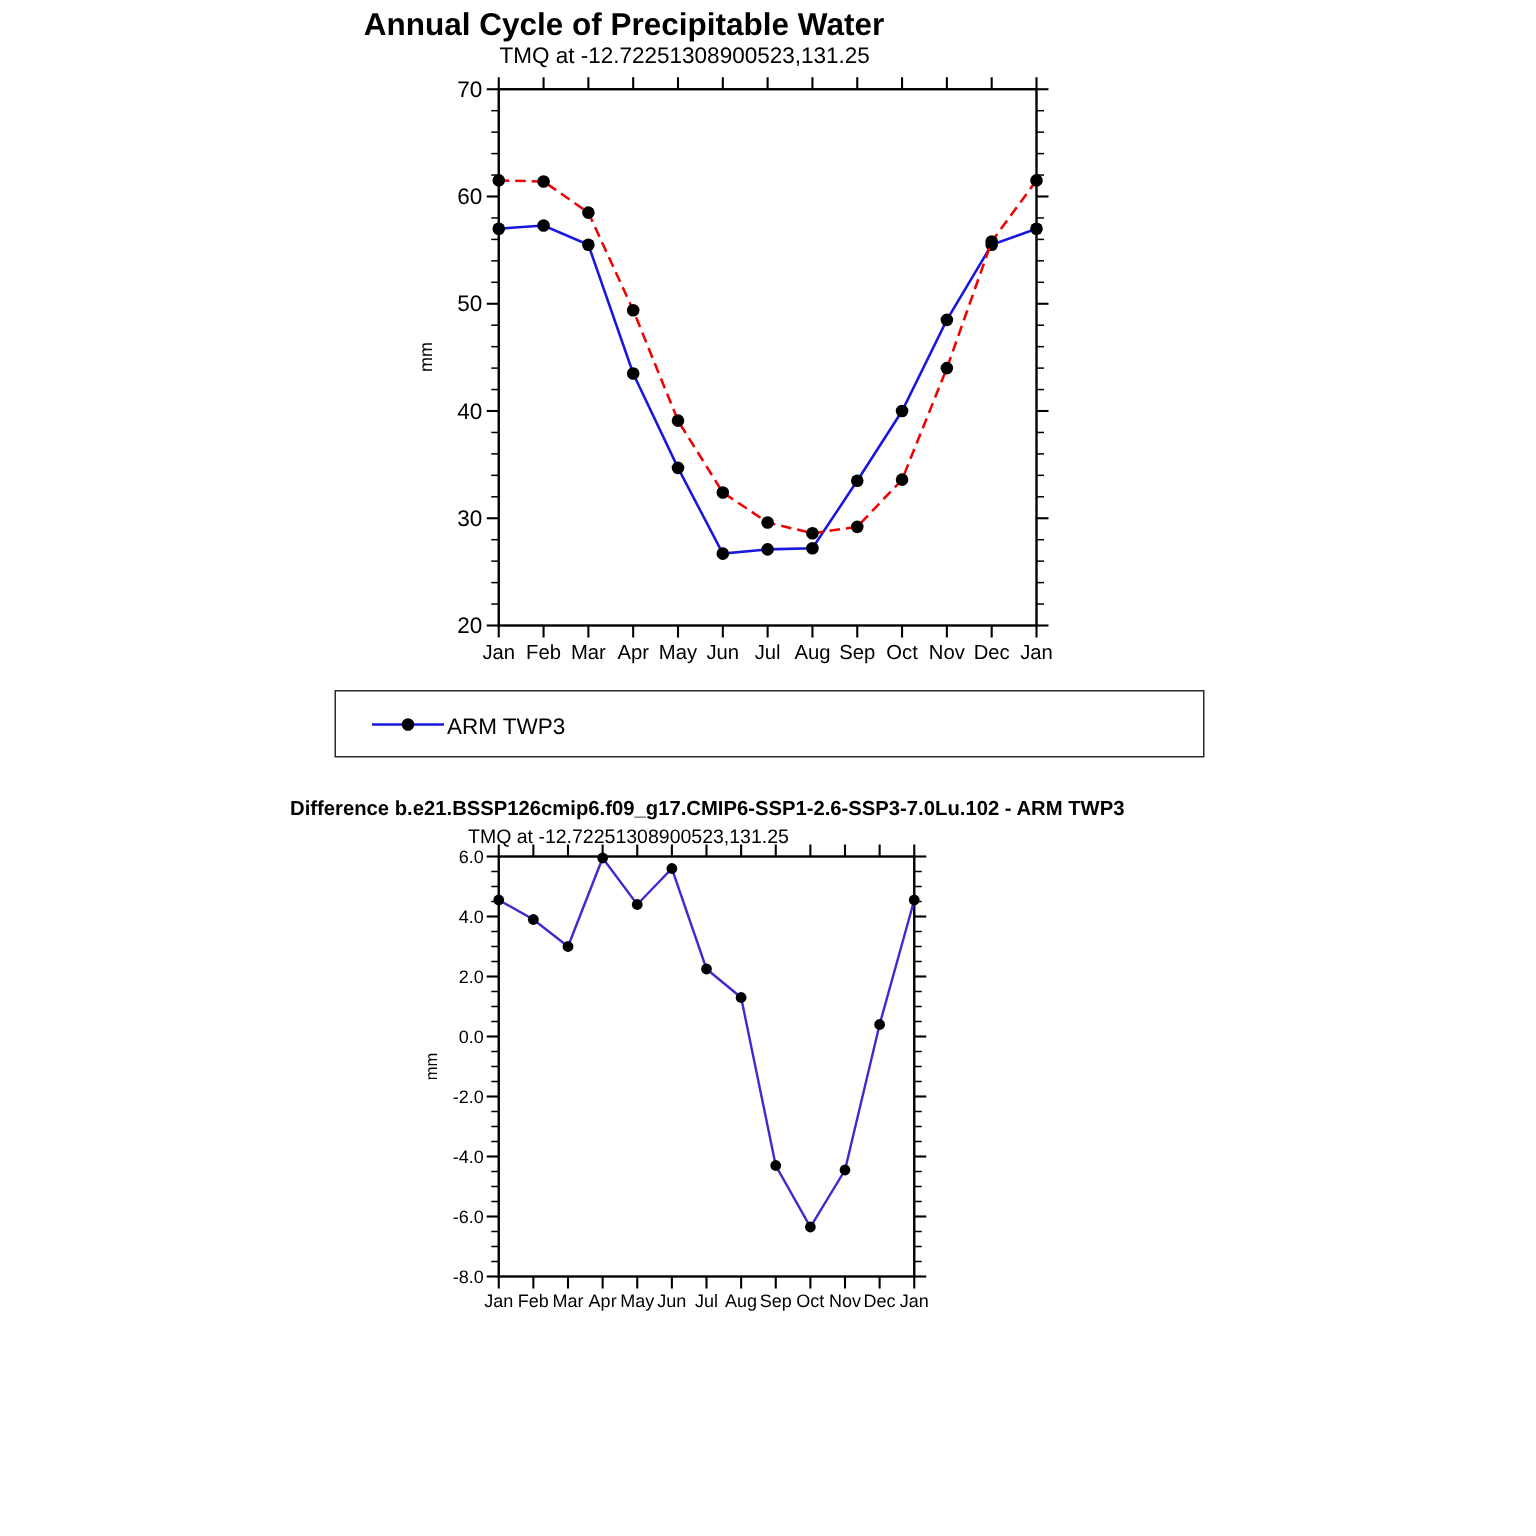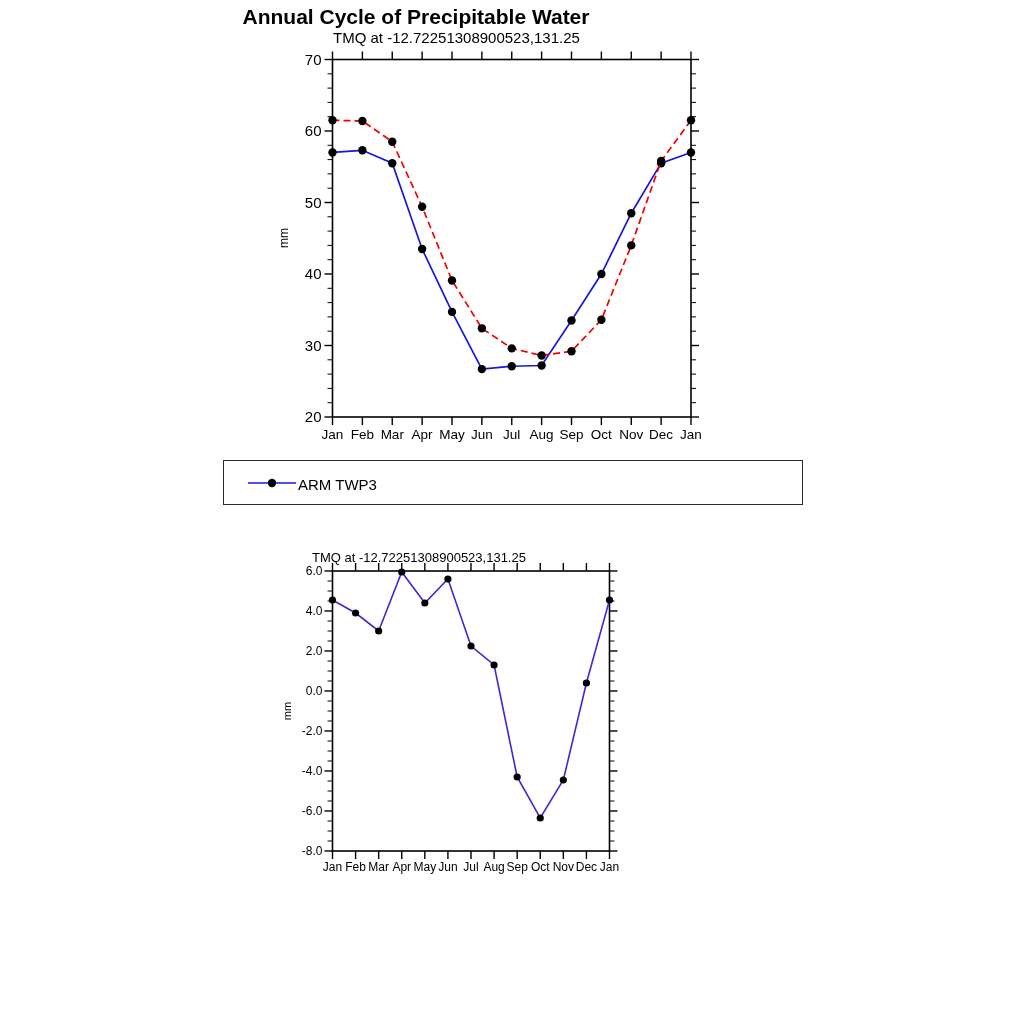--- a/index.html
+++ b/index.html
@@ -283,15 +283,16 @@
   <div id="legend-box" class="abs">
     <div class="legend-row">
       <svg class="legend-sample" id="sample-0">
           <line x1="2" y1="10" x2="50" y2="10" stroke="#1717e0" stroke-width="1.7"></line>
           <circle cx="26" cy="10" r="4.2" fill="#000000"></circle>
         </svg>
       <span class="legend-label">ARM TWP3</span>
     </div>
   </div>
 
+  <div id="bottom-title" class="abs">Difference b.e21.BSSP126cmip6.f09_g17.CMIP6-SSP1-2.6-SSP3-7.0Lu.102 - ARM TWP3</div>
   <div id="bottom-subtitle" class="abs">TMQ at -12.72251308900523,131.25</div>
 
 </div>
 
 </body></html>

